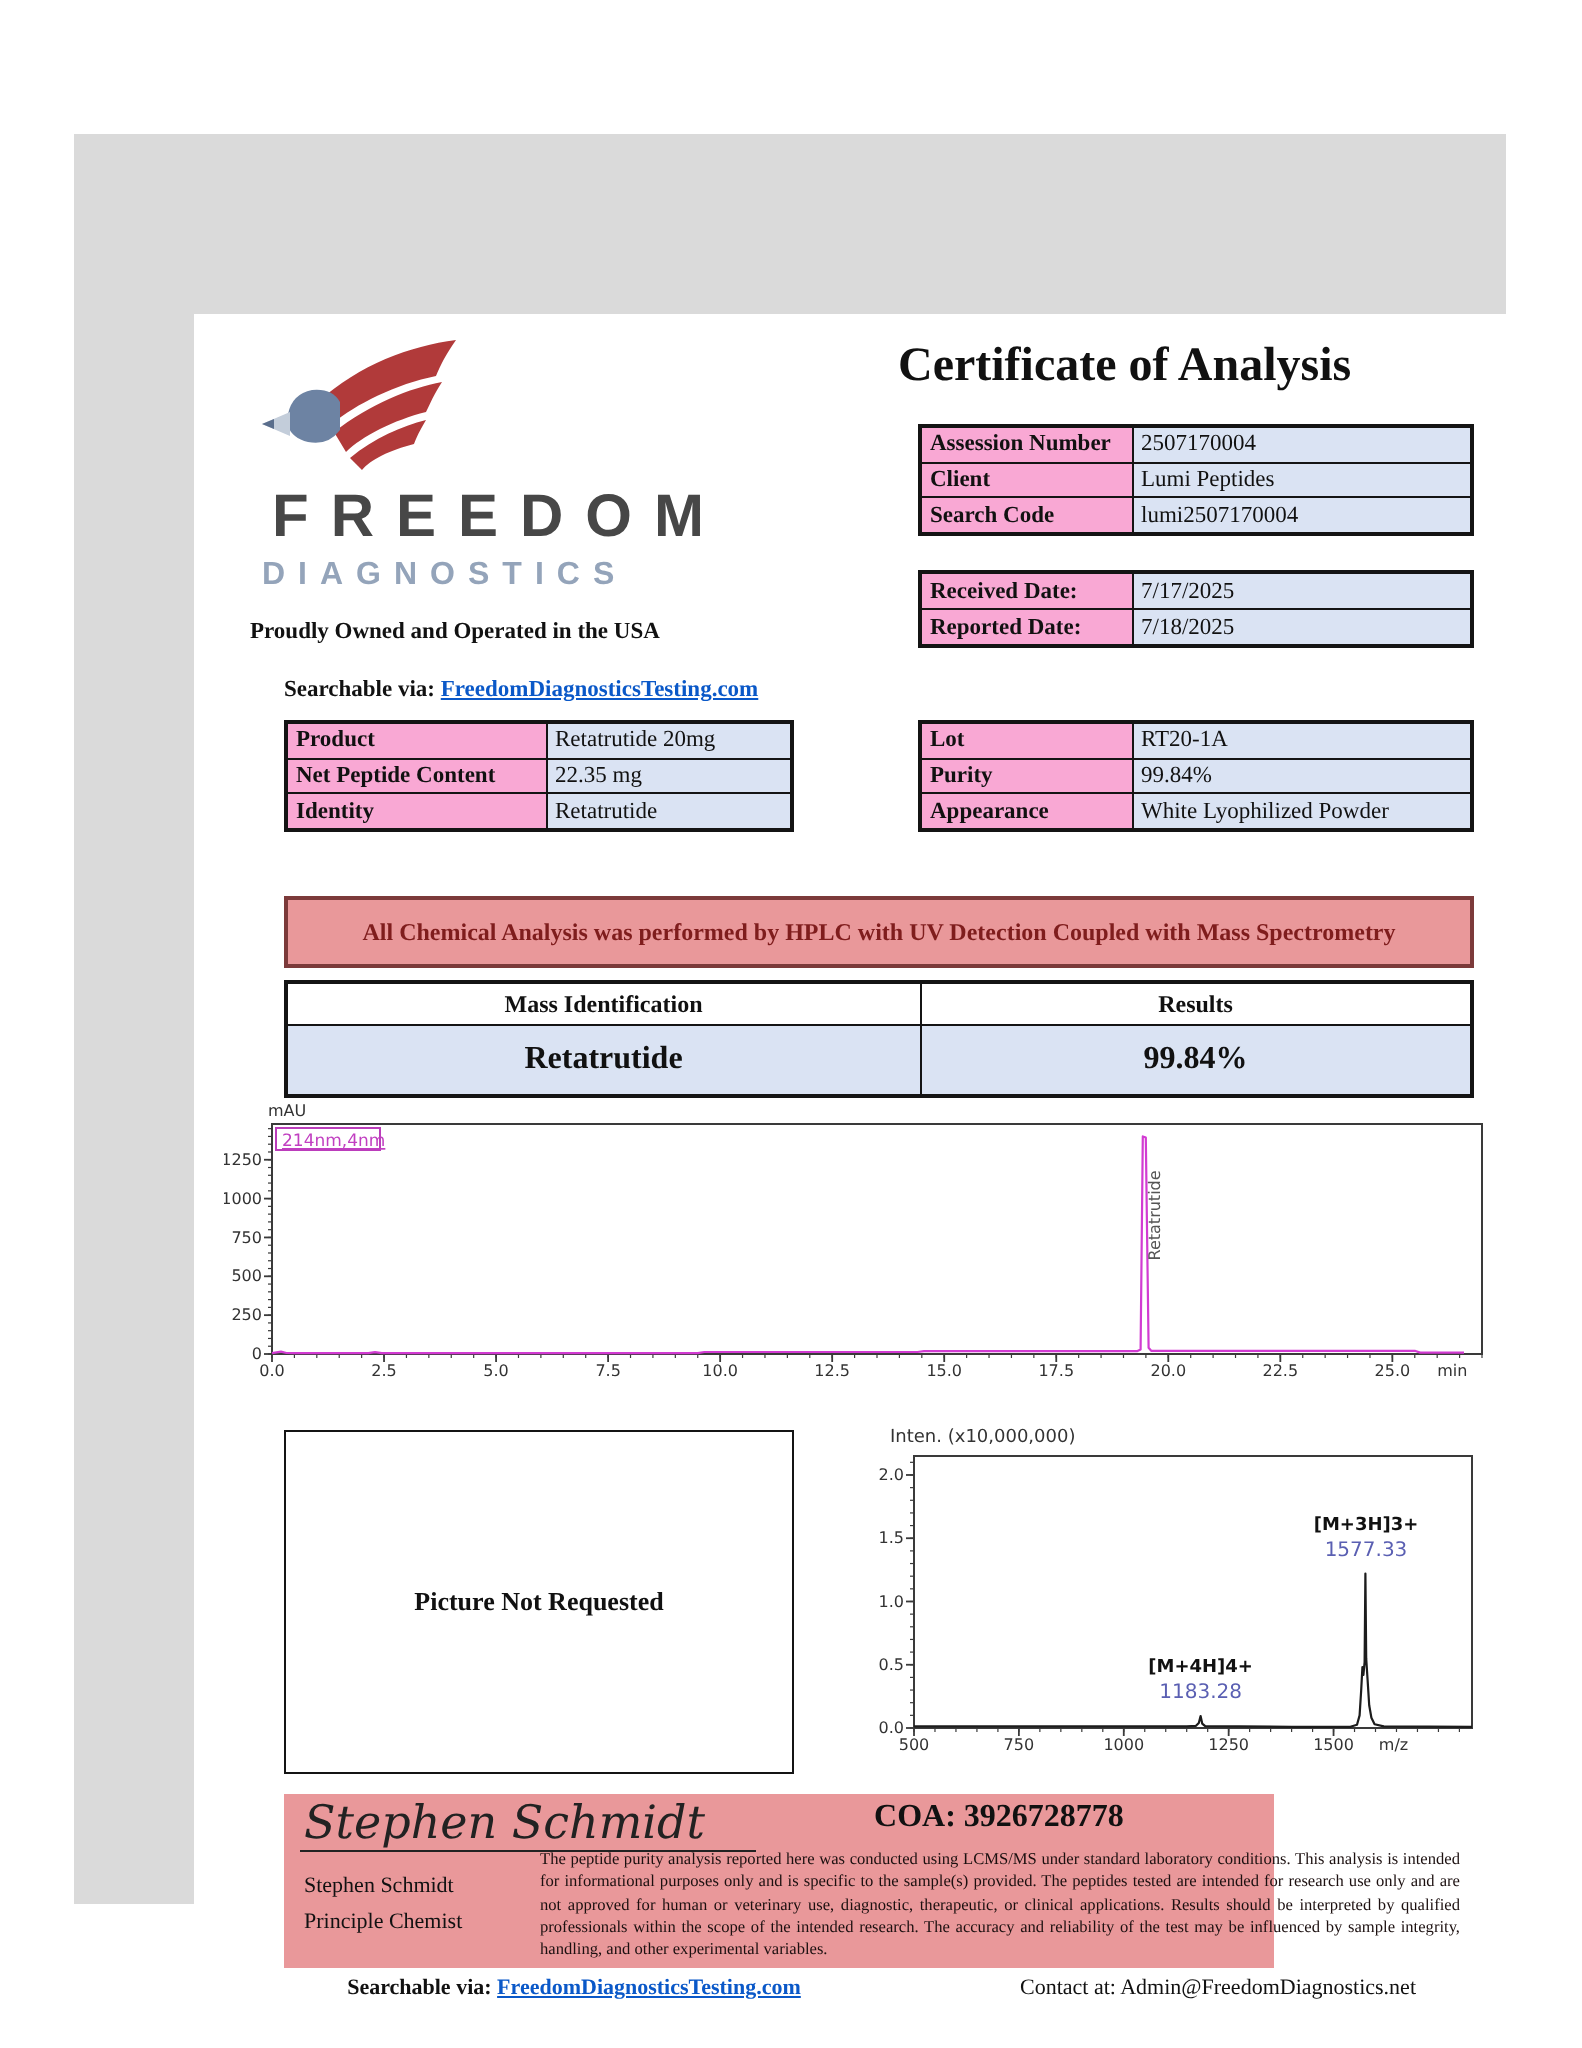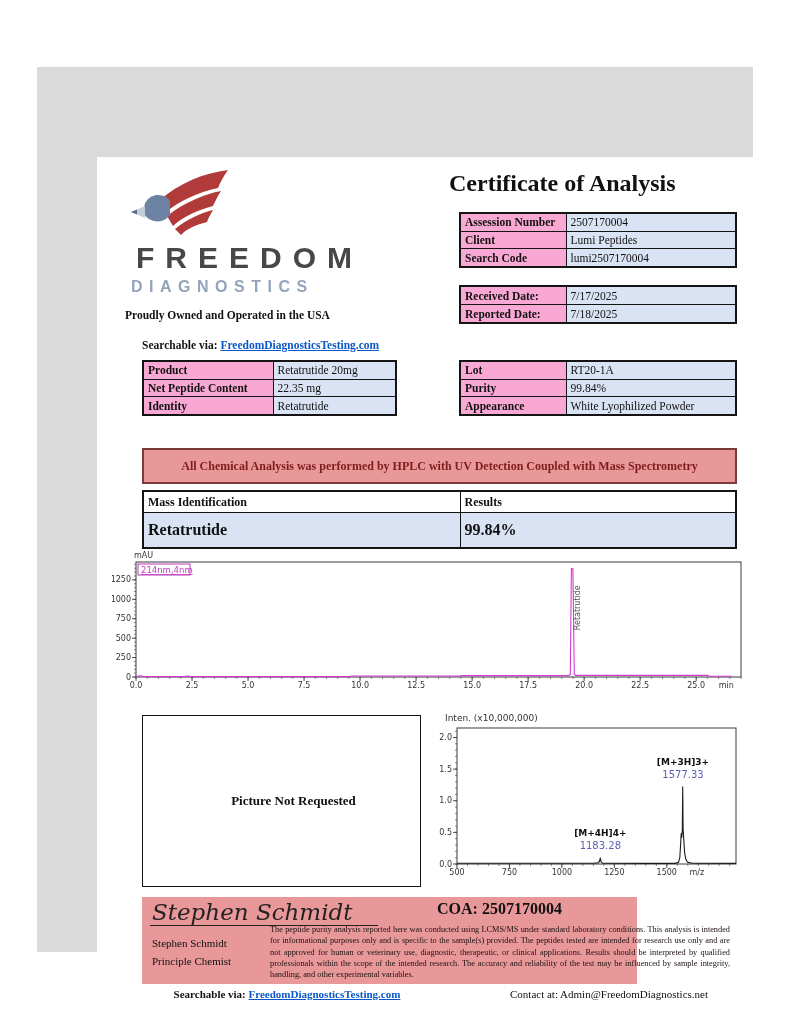--- a/index.html
+++ b/index.html
@@ -23,30 +23,30 @@
   
   .doc-title{left:352px;top:13px;width:298px;text-align:left;font-weight:bold;font-size:24px;}
 
   
   .tbl table{border-collapse:collapse;width:100%;height:100%;table-layout:fixed;}
   .tbl table{border:2px solid #141414;}
   .tbl td{border:1px solid #141414;font-size:11.5px;padding:0 4px;vertical-align:middle;}
   .tbl td.lb{background:#f9a8d4;font-weight:bold;}
   .tbl td.vl{background:#dae3f3;}
 
-  .mass-tbl td{}
+  .mass-tbl td{text-align:center;}
   .mass-tbl td.hd{background:#ffffff;font-weight:bold;font-size:12px;height:20px;}
   .mass-tbl td.dt{background:#dae3f3;font-weight:bold;font-size:16px;height:34px;}
 
   .banner{left:45px;top:278px;width:591px;height:32px;background:#e9989a;border:2px solid #7c3a3a;
           display:flex;align-items:center;justify-content:center;font-weight:bold;font-size:12px;
           color:#7f1d1d;text-align:center;margin-top:13px;}
 
   .picture-box{left:45px;top:558px;width:253px;height:170px;border:1.5px solid #141414;
-          display:flex;align-items:center;justify-content:center;font-weight:bold;font-size:13px;padding-left:24px;}
+          display:flex;align-items:center;justify-content:center;font-weight:bold;font-size:13px;}
 
   
   .sig-box{left:45px;top:740px;width:495px;height:87px;background:#e9989a;}
   .sig-script{position:absolute;left:8px;top:0px;font-family:"DejaVu Serif",serif;font-style:italic;
           font-size:23px;color:#222;border-bottom:1.2px solid #222;padding:2px 26px 0 2px;}
   .sig-name{position:absolute;left:10px;top:40px;font-size:11px;}
   .sig-role{position:absolute;left:10px;top:58px;font-size:11px;}
   .coa-head{position:absolute;left:125px;top:3px;width:465px;text-align:center;font-weight:bold;font-size:16px;}
   .disclaimer{position:absolute;left:128px;top:27px;width:460px;font-size:8.3px;line-height:1.37;
           text-align:justify;color:#1c1010;}
@@ -401,21 +401,21 @@
           <text x="173.33467669172933" y="123.99069767441861" font-family="DejaVu Sans, sans-serif" font-size="9px" fill="#111" font-weight="bold" text-anchor="middle">[M+4H]4+</text>
           <text x="173.33467669172933" y="136.9906976744186" font-family="DejaVu Sans, sans-serif" font-size="10px" fill="#5a5fb2" text-anchor="middle">1183.28</text>
           <text x="255.9962932330827" y="52.82790697674419" font-family="DejaVu Sans, sans-serif" font-size="9px" fill="#111" font-weight="bold" text-anchor="middle">[M+3H]3+</text>
           <text x="255.9962932330827" y="65.82790697674419" font-family="DejaVu Sans, sans-serif" font-size="10px" fill="#5a5fb2" text-anchor="middle">1577.33</text>
         </svg>
 
       <div class="abs sig-box">
         <div class="sig-script">Stephen Schmidt</div>
         <div class="sig-name">Stephen Schmidt</div>
         <div class="sig-role">Principle Chemist</div>
-        <div class="coa-head">COA: 2507170004</div>
+        <div class="coa-head">COA: 3926728778</div>
         <div class="disclaimer">The peptide purity analysis reported here was conducted using LCMS/MS under standard laboratory conditions. This analysis is intended for informational purposes only and is specific to the sample(s) provided. The peptides tested are intended for research use only and are not approved for human or veterinary use, diagnostic, therapeutic, or clinical applications. Results should be interpreted by qualified professionals within the scope of the intended research. The accuracy and reliability of the test may be influenced by sample integrity, handling, and other experimental variables.</div>
       </div>
 
       <div class="abs footer-left">
         <span>Searchable via:</span>
         <a href="#" class="doclink">FreedomDiagnosticsTesting.com</a>
       </div>
       <div class="abs footer-right">Contact at: Admin@FreedomDiagnostics.net</div>
 
     </div>

